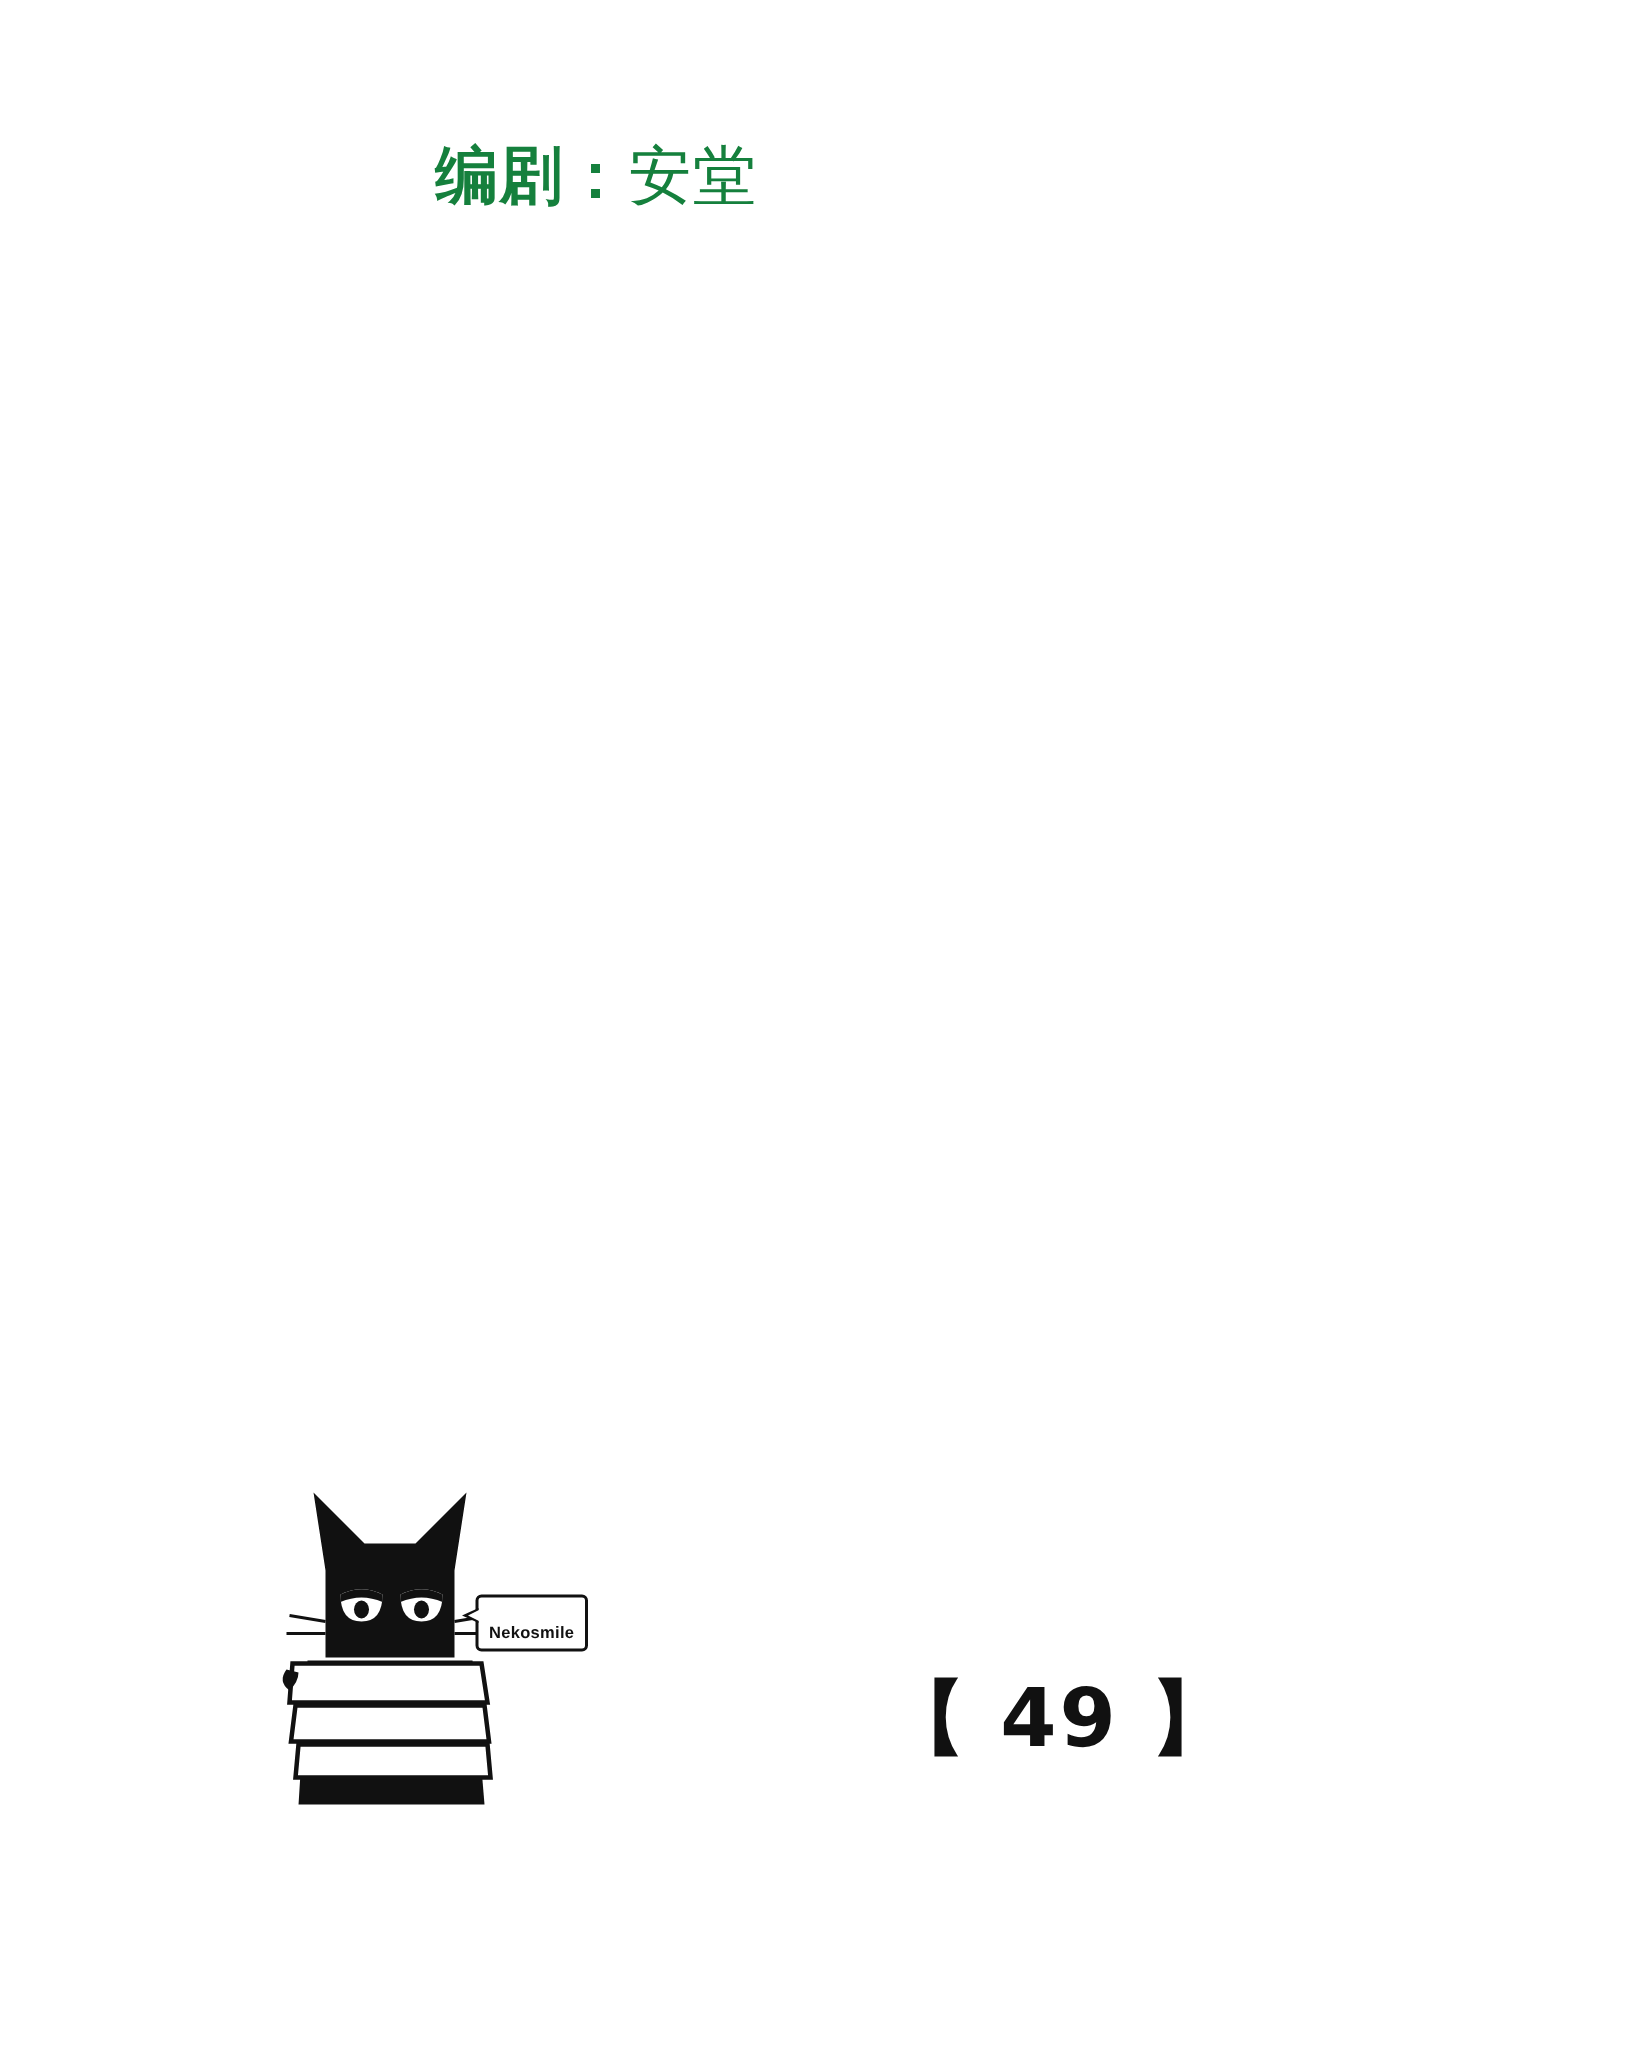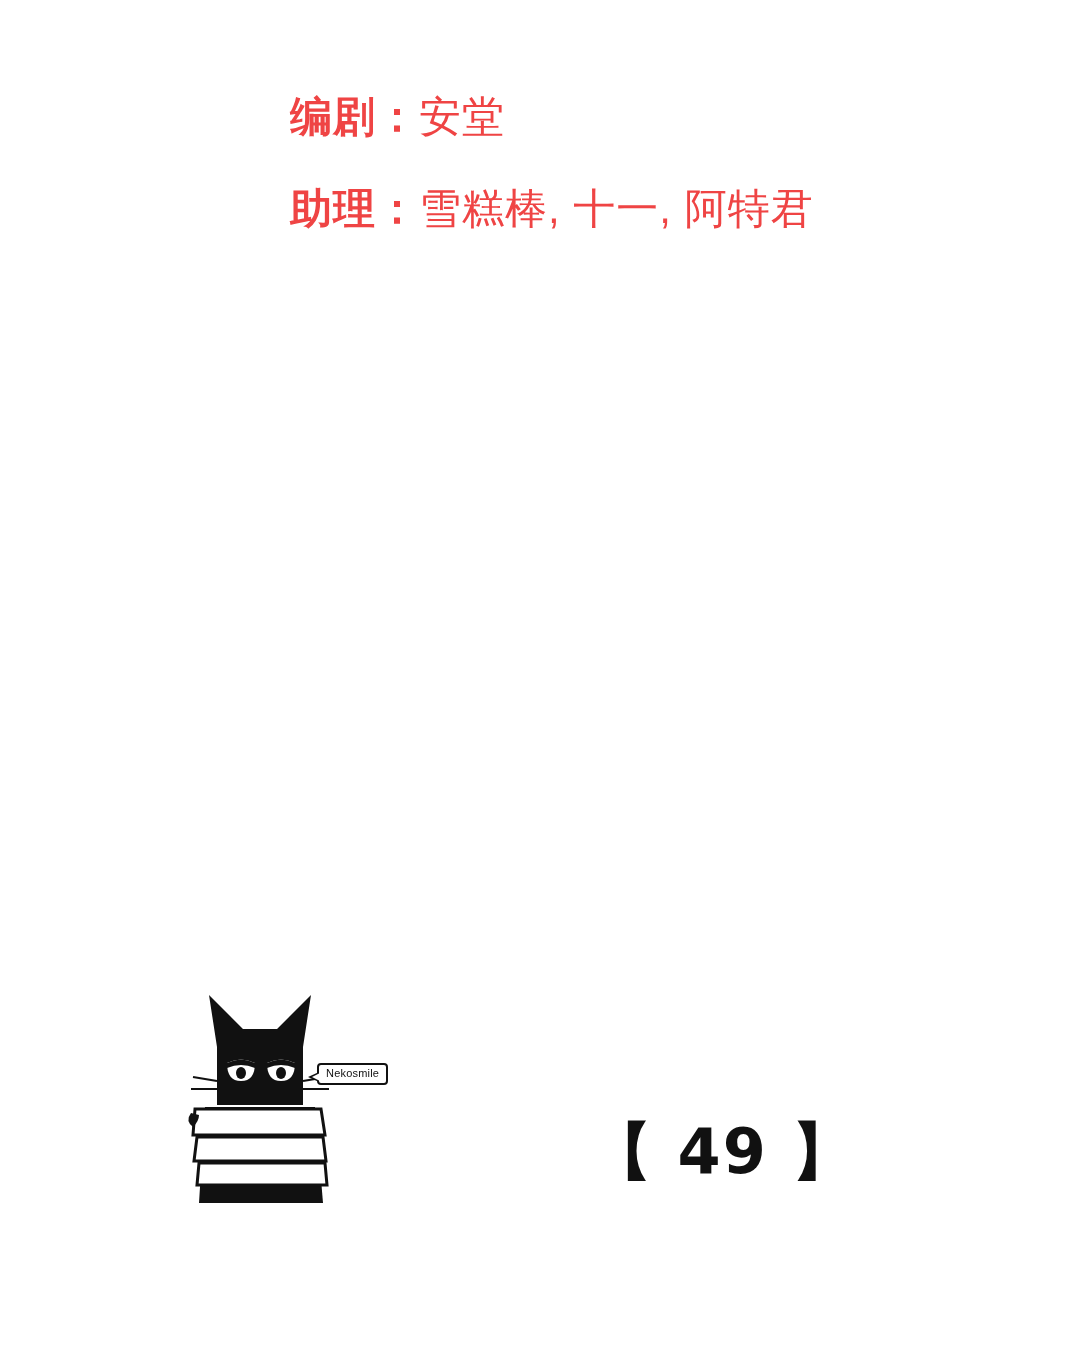--- a/index.html
+++ b/index.html
@@ -23,21 +23,21 @@
     width: 700px;
   }
 
   .credit-line {
     font-size: 42px;
     line-height: 1.0;
     margin-bottom: 50px;
     white-space: nowrap;
     font-weight: 500;
     letter-spacing: 1px;
-    color: #ef4444;
+    color: #15803d;
   }
 
   .credit-line .role {
     font-weight: 600;
   }
   .credit-line .value {
     font-weight: 500;
   }
 
   
@@ -53,23 +53,23 @@
     display: block;
   }
 
   .bubble {
     position: absolute;
     left: 132px;
     top: 78px;
     background: #ffffff;
     border: 2px solid #111111;
     border-radius: 4px;
-    padding: 3px 7px 4px 7px;
+    padding: 19px 7px 4px 7px;
     font-size: 11px;
-    font-weight: 400;
+    font-weight: 700;
     letter-spacing: 0.2px;
     color: #111111;
     line-height: 1;
     white-space: nowrap;
   }
   .bubble::before {
     content: "";
     position: absolute;
     left: -11px;
     top: 7px;
@@ -89,36 +89,33 @@
     border-top: 4px solid transparent;
     border-bottom: 4px solid transparent;
     border-right: 8px solid #ffffff;
   }
 
   
   .page-number {
     position: absolute;
     left: 590px;
     top: 1110px;
-    font-size: 62px;
+    font-size: 54px;
     font-weight: 700;
     letter-spacing: 2px;
     color: #111111;
     font-family: "DejaVu Sans", sans-serif;
   }
 </style>
 </head>
 <body>
 
 <div class="credits">
   <div class="credit-line">
     <span class="role">编剧：</span><span class="value">安堂</span>
-  </div>
-  <div class="credit-line">
-    <span class="role">助理：</span><span class="value">雪糕棒, 十一, 阿特君</span>
   </div>
 </div>
 
 <div class="mascot">
   <svg width="220" height="230" viewBox="0 0 220 230" xmlns="http://www.w3.org/2000/svg">
 
     <path d="M32 120 L32 62 L24 10 L58 44 L92 44 L126 10 L118 62 L118 120 Z" fill="#111111"></path>
 
     <path d="M42 78 q14 -7 28 0 q0 18 -14 18 q-14 0 -14 -18 Z" fill="#ffffff"></path>
     <path d="M82 78 q14 -7 28 0 q0 18 -14 18 q-14 0 -14 -18 Z" fill="#ffffff"></path>

